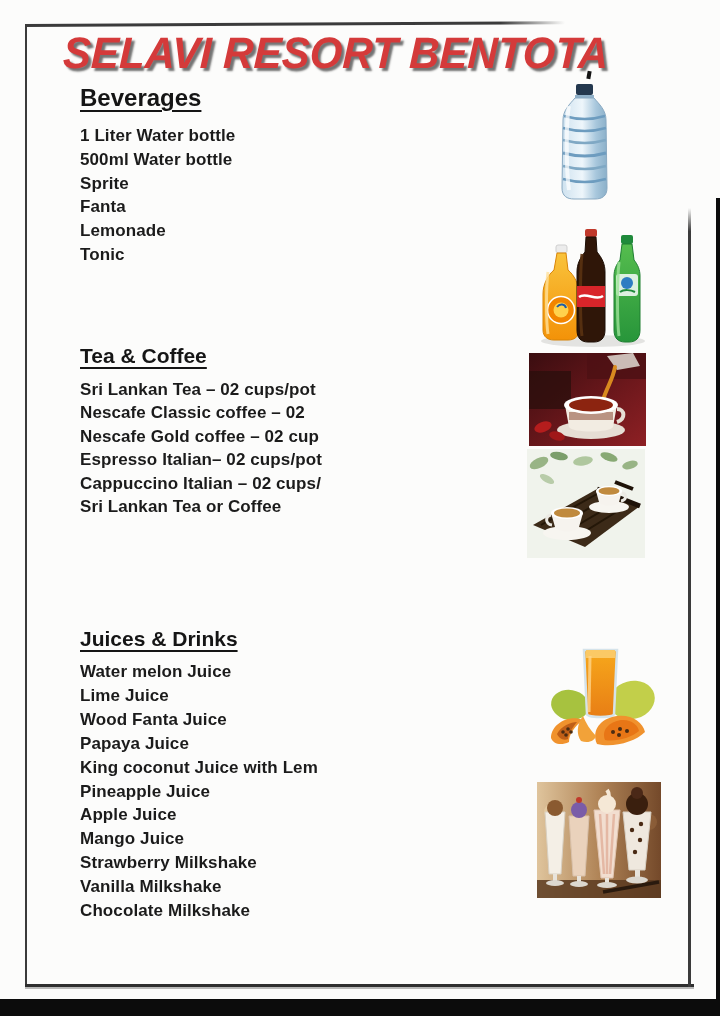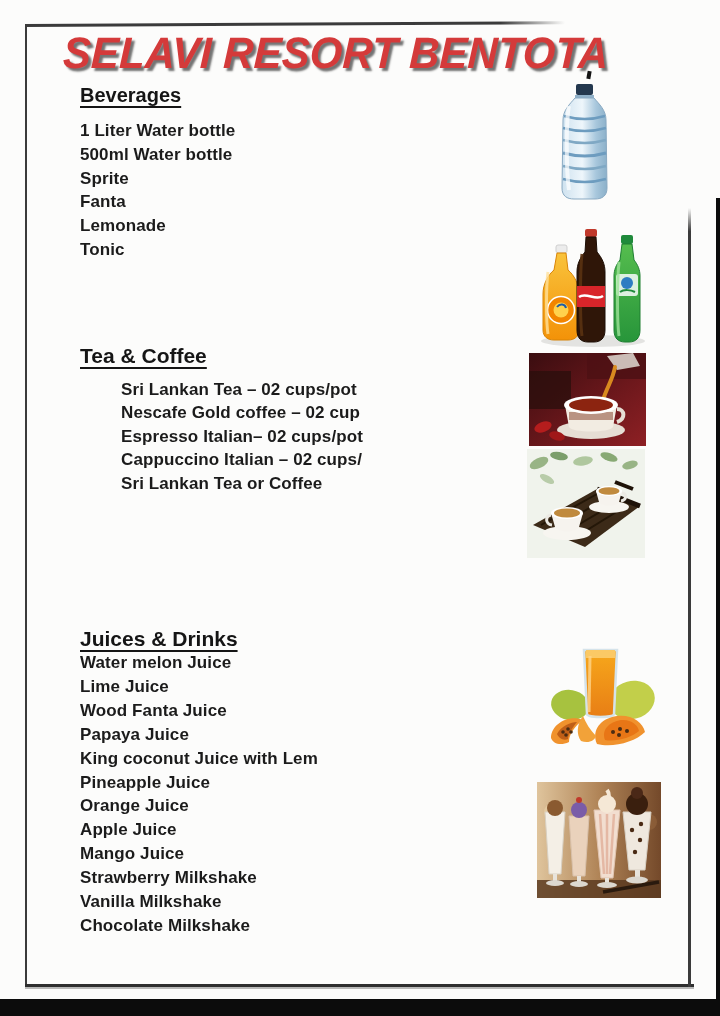--- a/index.html
+++ b/index.html
@@ -46,36 +46,36 @@
   
   .sec { left: 80px; }
   .sec h2 {
     margin: 0;
     font-weight: 700; color: #151515;
     text-decoration: underline;
     text-decoration-thickness: 2px;
     text-underline-offset: 4px;
   }
   #sec-beverages { top: 84px; }
-  #sec-beverages h2 { font-size: 20px; }
+  #sec-beverages h2 { font-size: 24px; }
   #sec-tea { top: 344px; }
   #sec-tea h2 { font-size: 21px; }
   #sec-juices { top: 627px; }
   #sec-juices h2 { font-size: 21px; }
 
   ul.menu-list {
     list-style: none; margin: 0; padding: 0;
     font-size: 17px; font-weight: 700; color: #1b1b1b;
     letter-spacing: 0.1px;
   }
   #sec-beverages ul { margin-top: 12px; }
   #sec-beverages li { line-height: 23.8px; }
-  #sec-tea ul { margin-top: 10px; margin-left: 41px; }
+  #sec-tea ul { margin-top: 10px; }
   #sec-tea li { line-height: 23.4px; }
-  #sec-juices ul { }
+  #sec-juices ul { margin-top: 9px; }
   #sec-juices li { line-height: 23.9px; }
 
   
   .photo { position: absolute; }
   #photo-water   { left: 552px; top: 70px;  width: 64px;  height: 132px; }
   #photo-sodas   { left: 536px; top: 212px; width: 114px; height: 136px; }
   #photo-tea     { left: 529px; top: 353px; width: 117px; height: 93px; }
   #photo-milktea { left: 527px; top: 449px; width: 118px; height: 109px; }
   #photo-juice   { left: 543px; top: 642px; width: 119px; height: 112px; }
   #photo-shakes  { left: 537px; top: 782px; width: 124px; height: 116px; }
@@ -102,37 +102,37 @@
     <li>Fanta</li>
     <li>Lemonade</li>
     <li>Tonic</li>
   </ul>
 </section>
 
 <section class="abs sec" id="sec-tea">
   <h2>Tea &amp; Coffee</h2>
   <ul class="menu-list">
     <li>Sri Lankan Tea – 02 cups/pot</li>
+    <li>Nescafe Classic coffee – 02</li>
     <li>Nescafe Gold coffee – 02 cup</li>
     <li>Espresso Italian– 02 cups/pot</li>
     <li>Cappuccino Italian – 02 cups/</li>
     <li>Sri Lankan Tea or Coffee</li>
   </ul>
 </section>
 
 <section class="abs sec" id="sec-juices">
   <h2>Juices &amp; Drinks</h2>
   <ul class="menu-list">
     <li>Water melon Juice</li>
     <li>Lime Juice</li>
     <li>Wood Fanta Juice</li>
     <li>Papaya Juice</li>
     <li>King coconut Juice with Lem</li>
     <li>Pineapple Juice</li>
-    <li>Orange Juice</li>
     <li>Apple Juice</li>
     <li>Mango Juice</li>
     <li>Strawberry Milkshake</li>
     <li>Vanilla Milkshake</li>
     <li>Chocolate Milkshake</li>
   </ul>
 </section>
 
 <div class="photo" id="photo-water">
   <svg viewBox="0 0 64 132" xmlns="http://www.w3.org/2000/svg">

